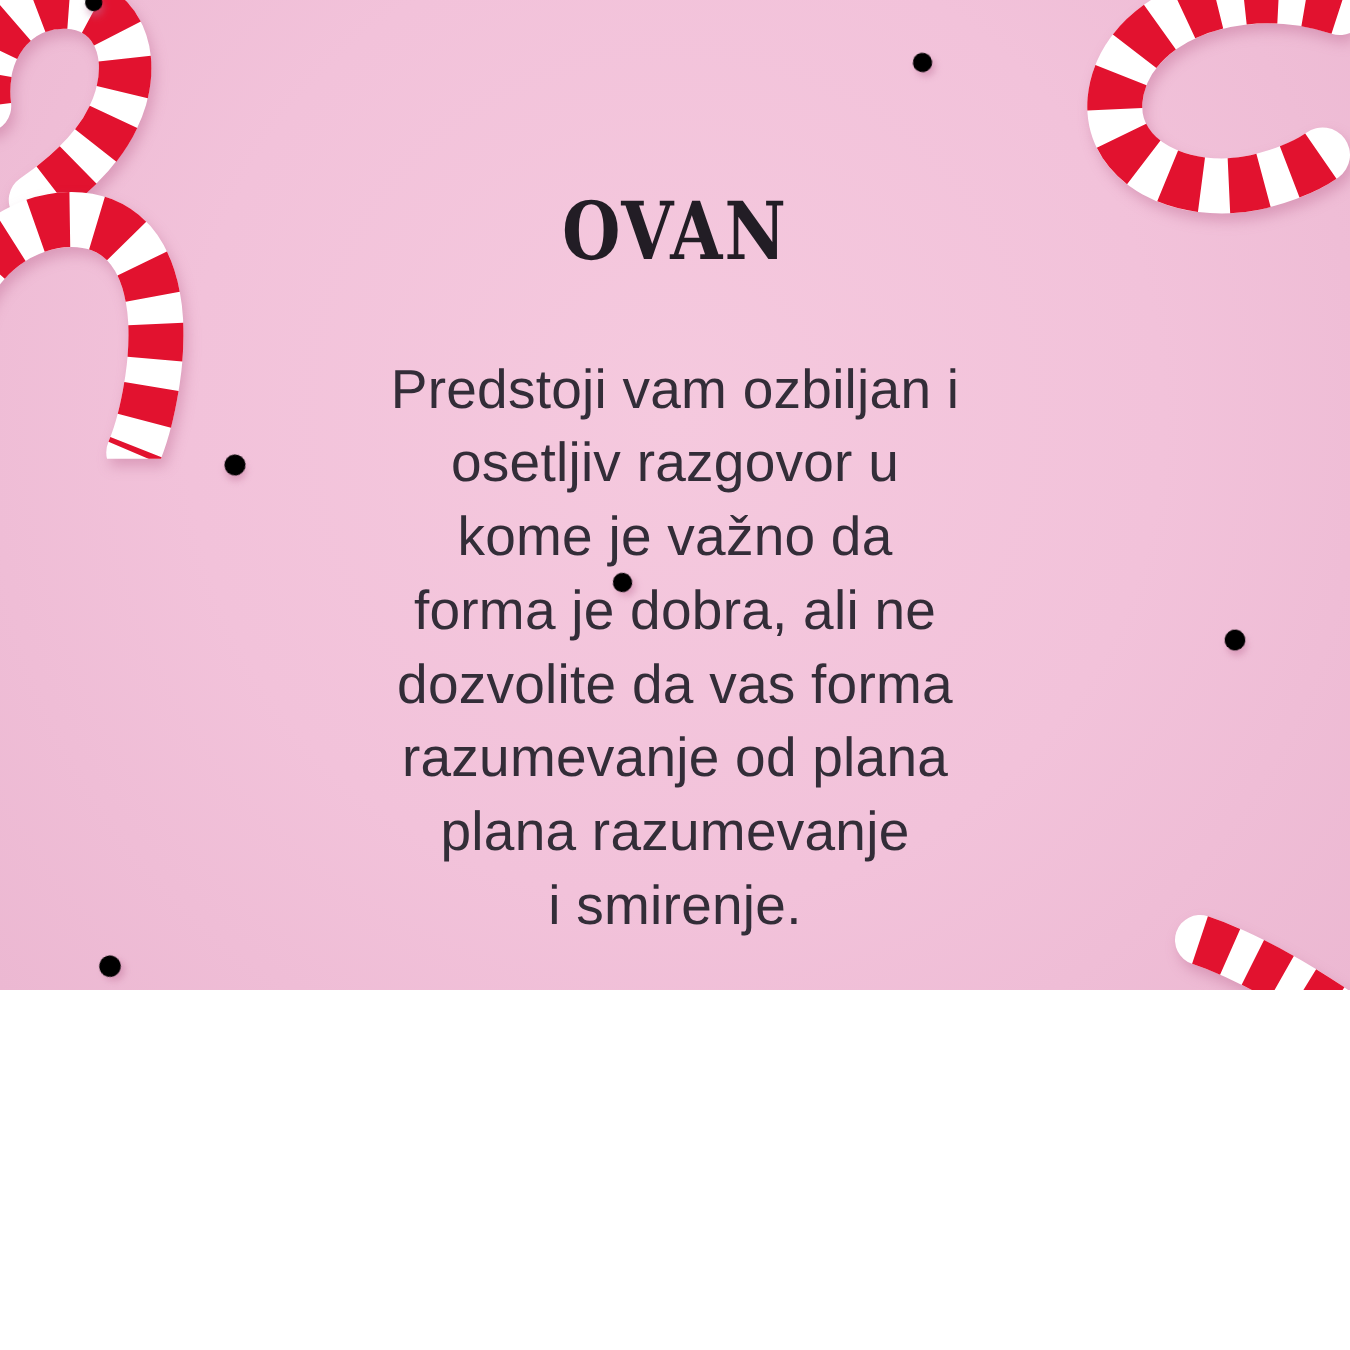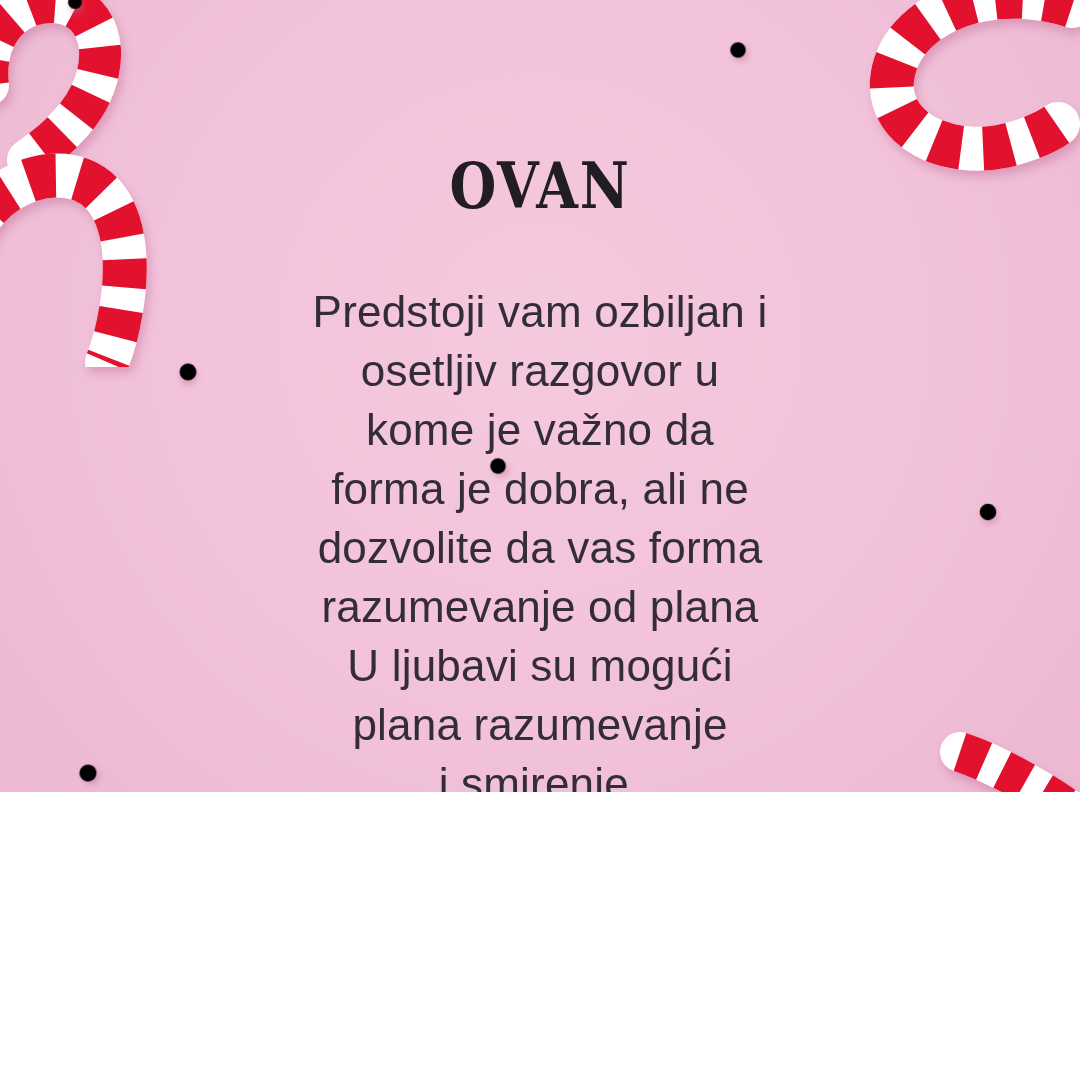--- a/index.html
+++ b/index.html
@@ -125,18 +125,17 @@
 
   <div class="title">OVAN</div>
 
   <div class="body-text">
     <div>Predstoji vam ozbiljan i</div>
     <div>osetljiv razgovor u</div>
     <div>kome je važno da</div>
     <div>forma je dobra, ali ne</div>
     <div>dozvolite da vas forma</div>
     <div>razumevanje od plana</div>
-    <div>U ljubavi su mogući</div>
     <div>plana razumevanje</div>
     <div>i smirenje.</div>
   </div>
 
 </div>
 
 </body></html>

